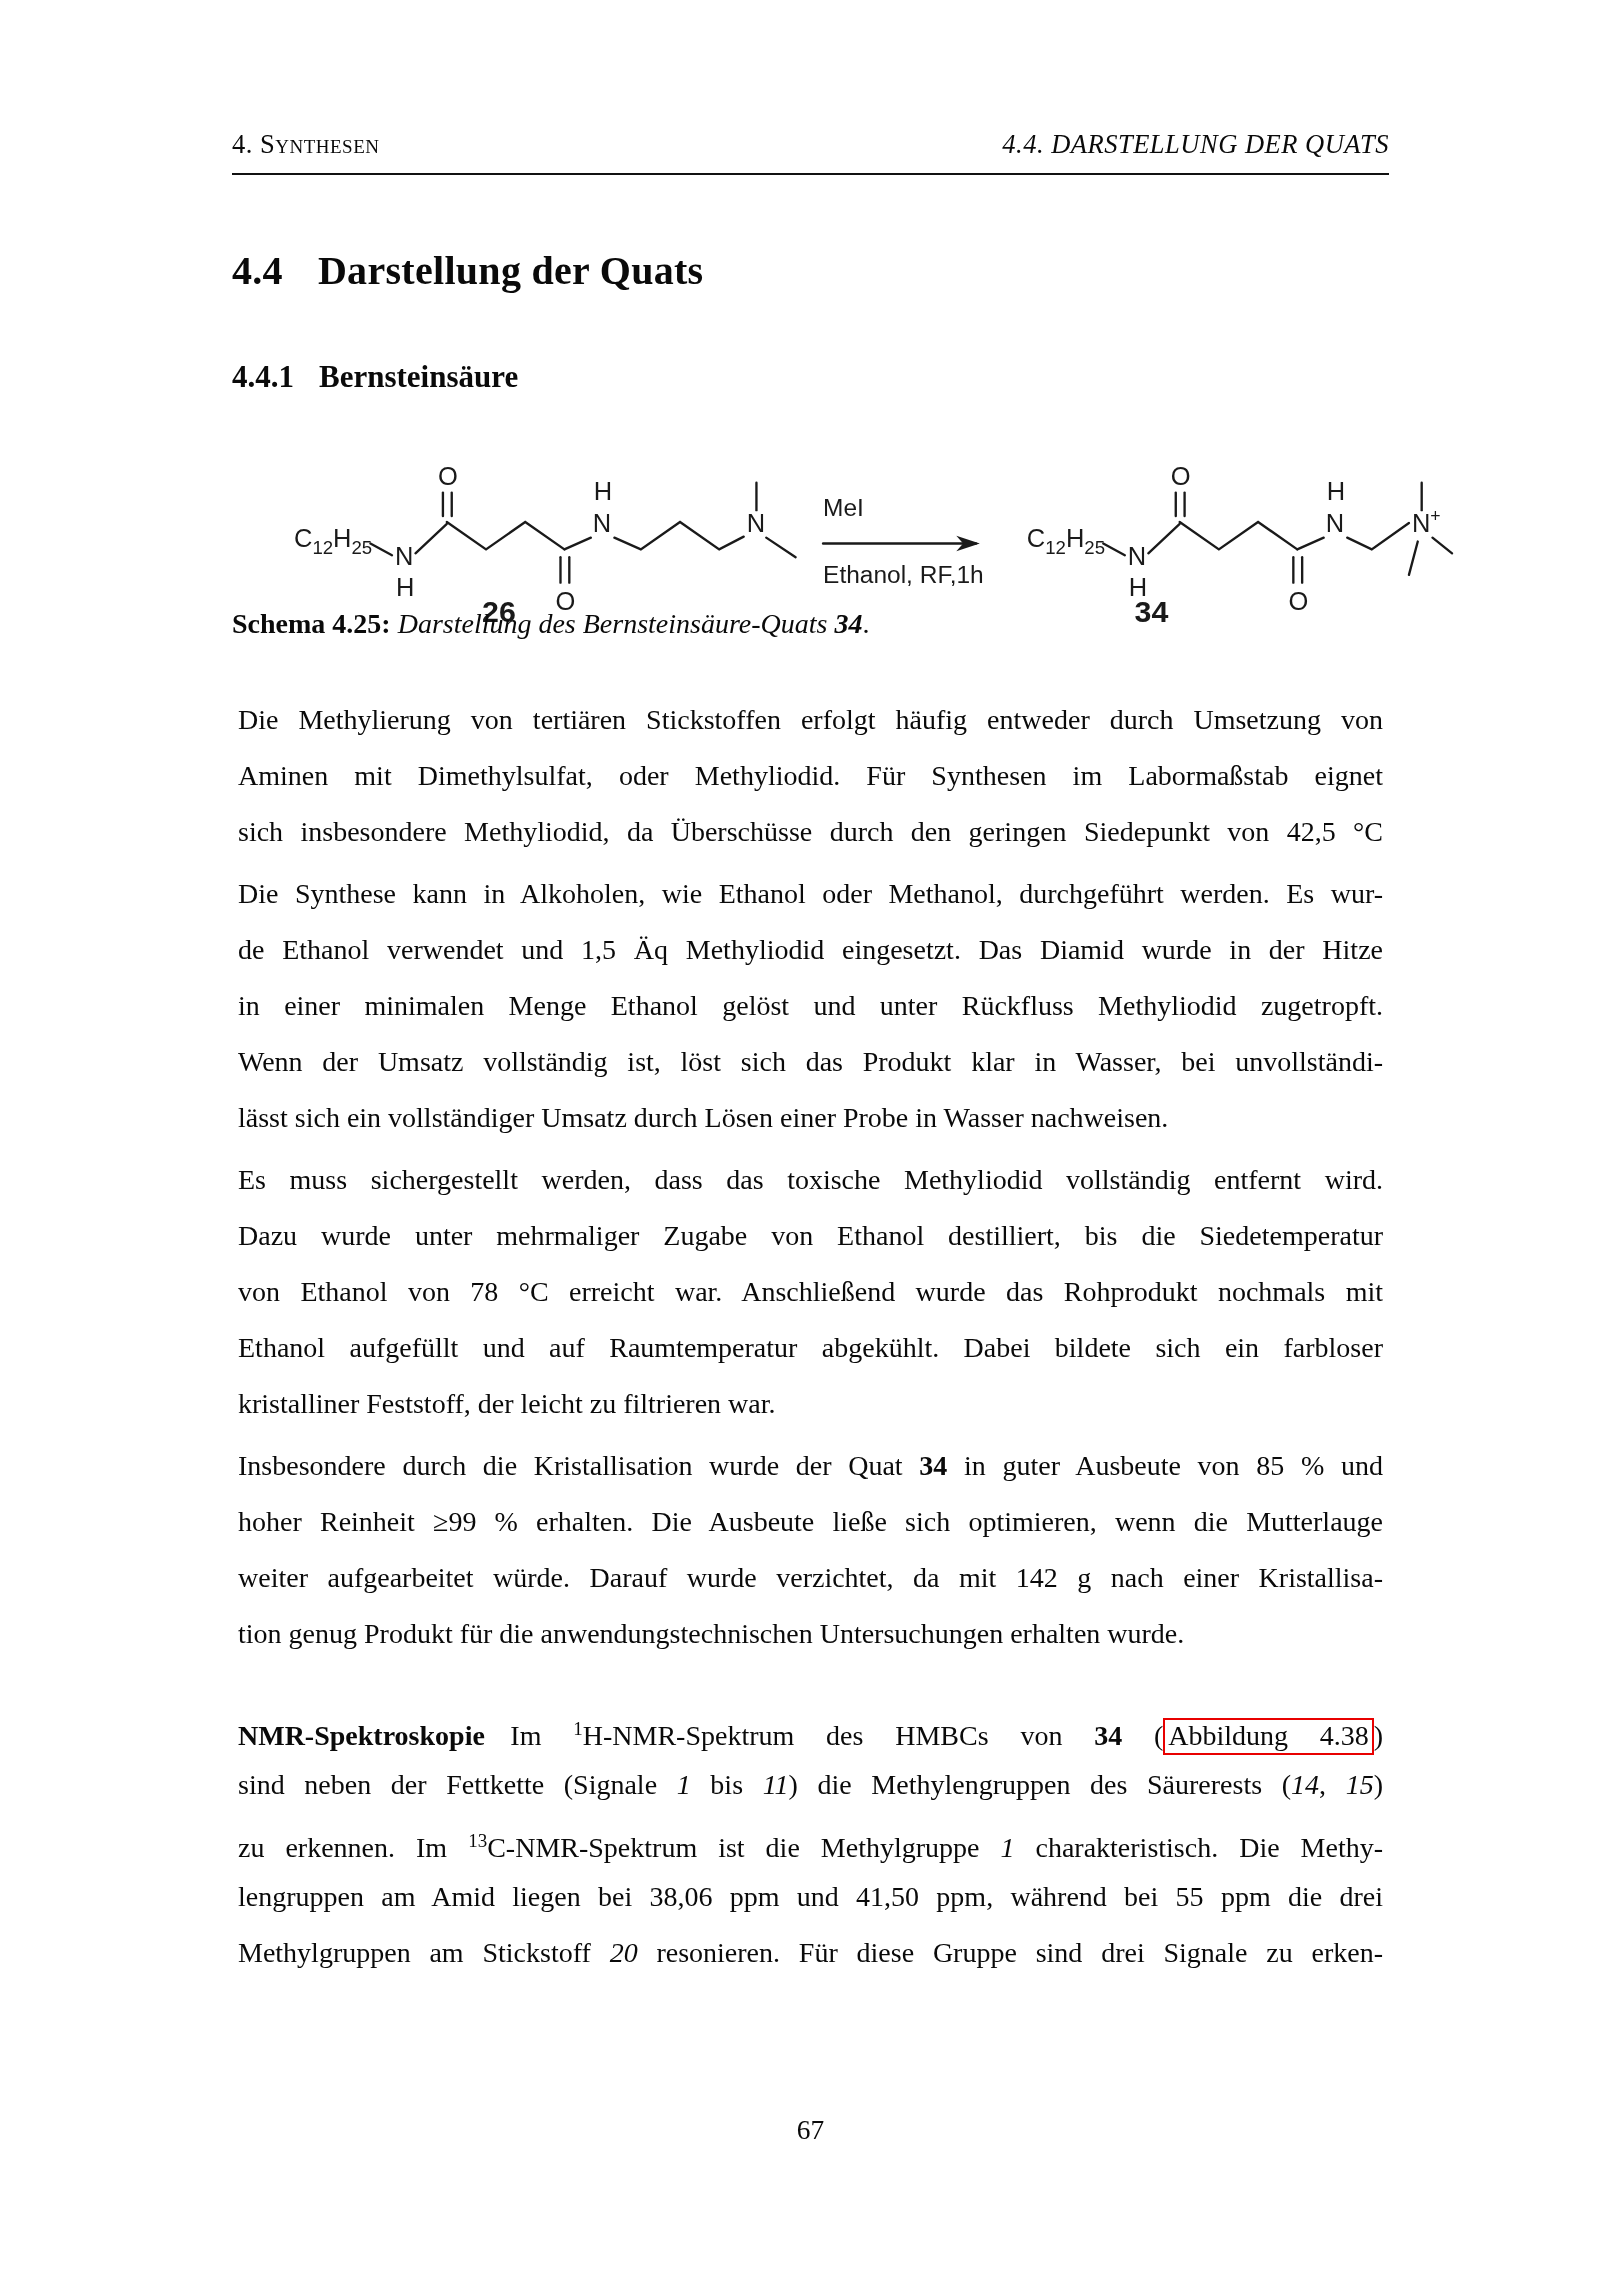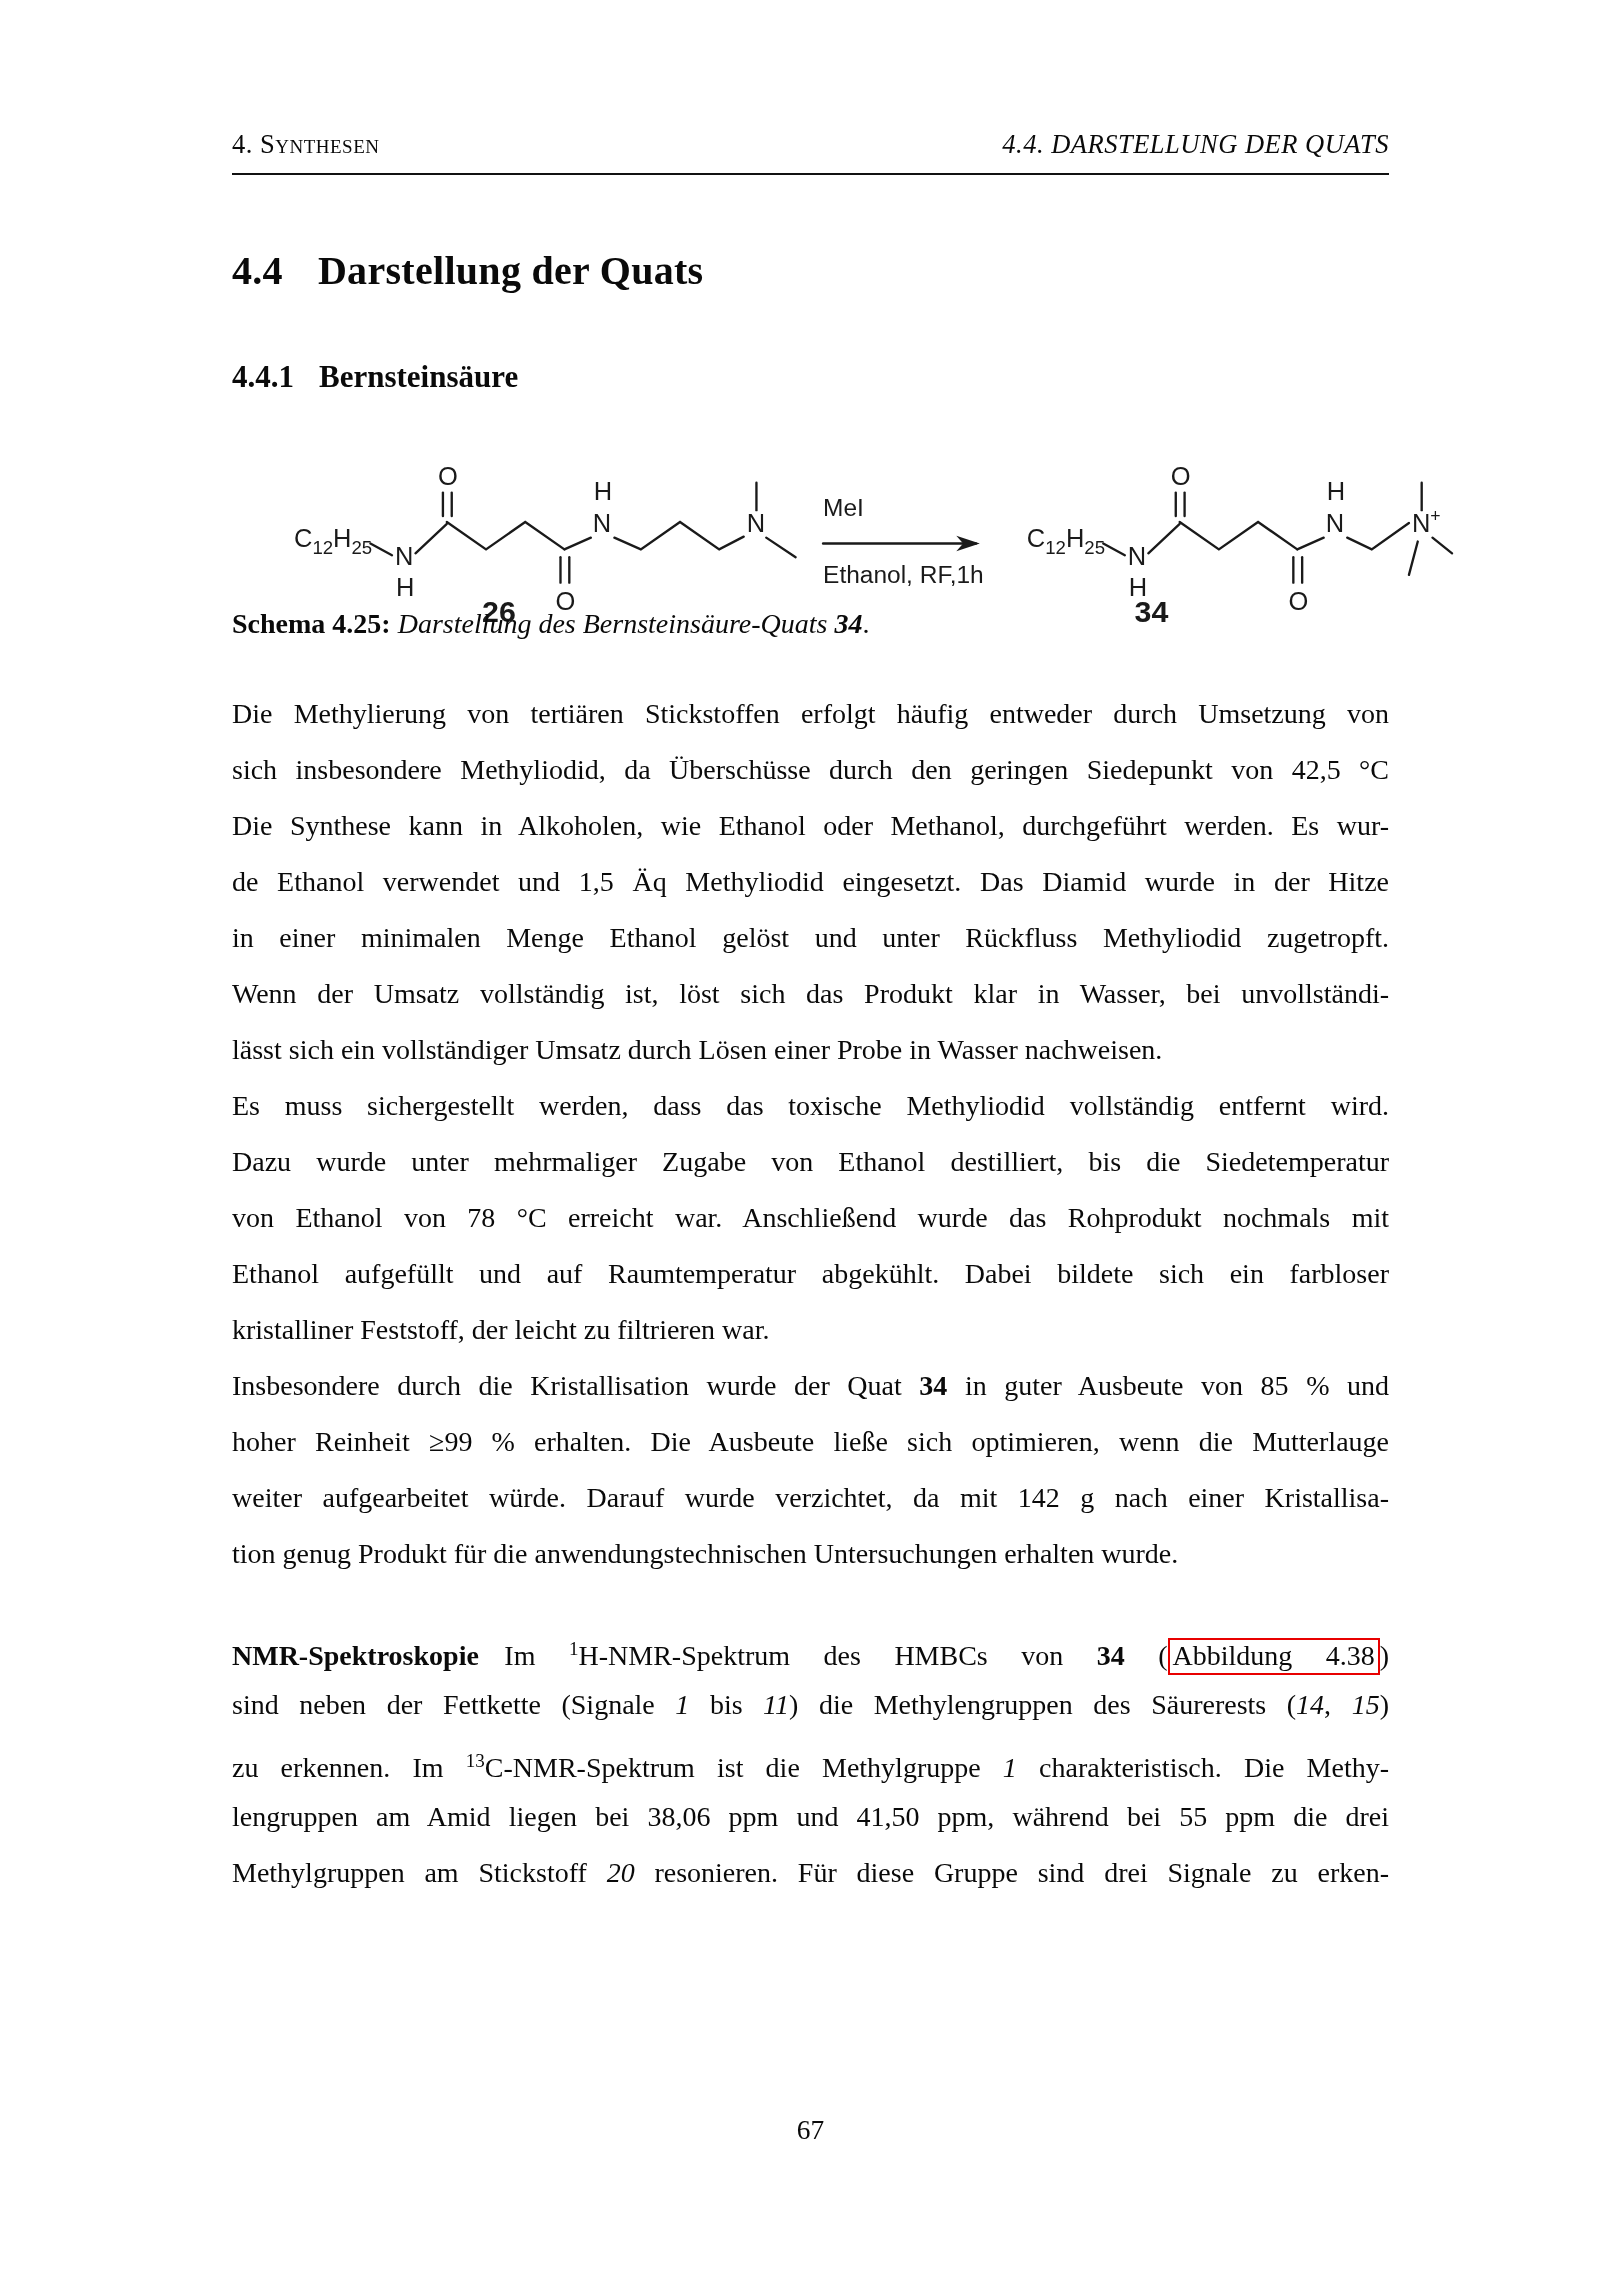--- a/index.html
+++ b/index.html
@@ -49,21 +49,21 @@
     text-align:left;font-size:28px;
   }
   .caption .cap-label{font-weight:bold;}
   .caption .cap-body{font-style:italic;}
   .caption .cap-ref{font-style:italic;font-weight:bold;}
   
   .body-text{
     position:absolute;left:232px;top:686px;width:1157px;
     font-size:28px;
   }
-  .para{margin:0;}
+  .para{margin:6px;}
   .para.gap-before{margin-top:39px;}
   .line{
     height:56px;line-height:56px;
     text-align:justify;
     white-space:normal;
   }
   .line.just{text-align-last:justify;}
   .s-b{font-weight:bold;}
   .s-i{font-style:italic;}
   .s-bgap{font-weight:bold;margin-right:25.5px;}
@@ -160,20 +160,21 @@
     </svg>
   </div>
 
   <div class="caption">
     <span class="cap-label">Schema 4.25:</span><span class="cap-body"> Darstellung des Bernsteinsäure-Quats </span><span class="cap-ref">34</span><span>.</span>
   </div>
 
   <div class="body-text">
       <div class="para">
         <div class="line just"><span>Die Methylierung von tertiären Stickstoffen erfolgt häufig entweder durch Umsetzung von</span></div>
+        <div class="line just"><span>Aminen mit Dimethylsulfat, oder Methyliodid. Für Synthesen im Labormaßstab eignet</span></div>
         <div class="line just"><span>sich insbesondere Methyliodid, da Überschüsse durch den geringen Siedepunkt von 42,5 °C</span></div>
       </div>
       <div class="para">
         <div class="line just"><span>Die Synthese kann in Alkoholen, wie Ethanol oder Methanol, durchgeführt werden. Es wur-</span></div>
         <div class="line just"><span>de Ethanol verwendet und 1,5 Äq Methyliodid eingesetzt. Das Diamid wurde in der Hitze</span></div>
         <div class="line just"><span>in einer minimalen Menge Ethanol gelöst und unter Rückfluss Methyliodid zugetropft.</span></div>
         <div class="line just"><span>Wenn der Umsatz vollständig ist, löst sich das Produkt klar in Wasser, bei unvollständi-</span></div>
         <div class="line"><span>lässt sich ein vollständiger Umsatz durch Lösen einer Probe in Wasser nachweisen.</span></div>
       </div>
       <div class="para">

